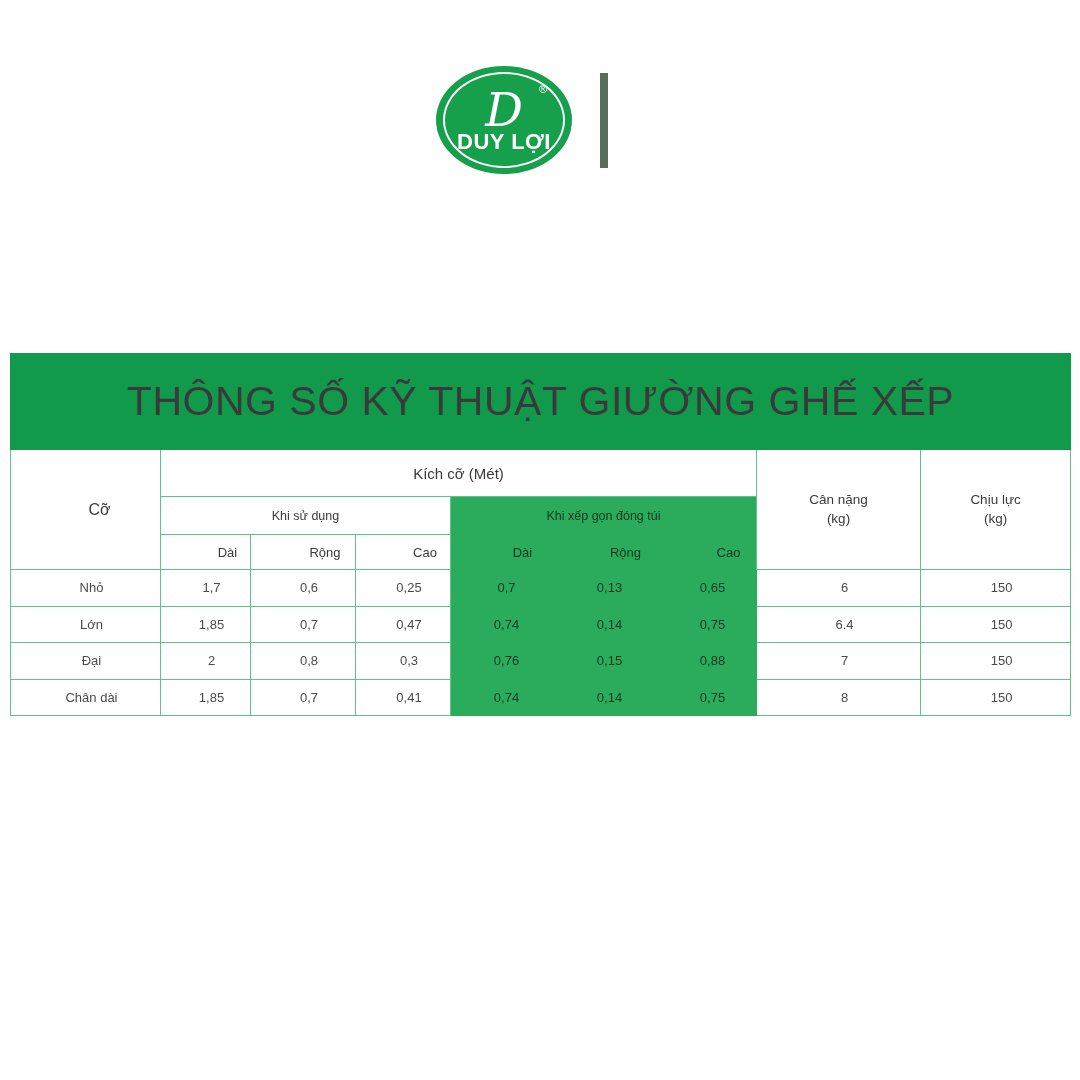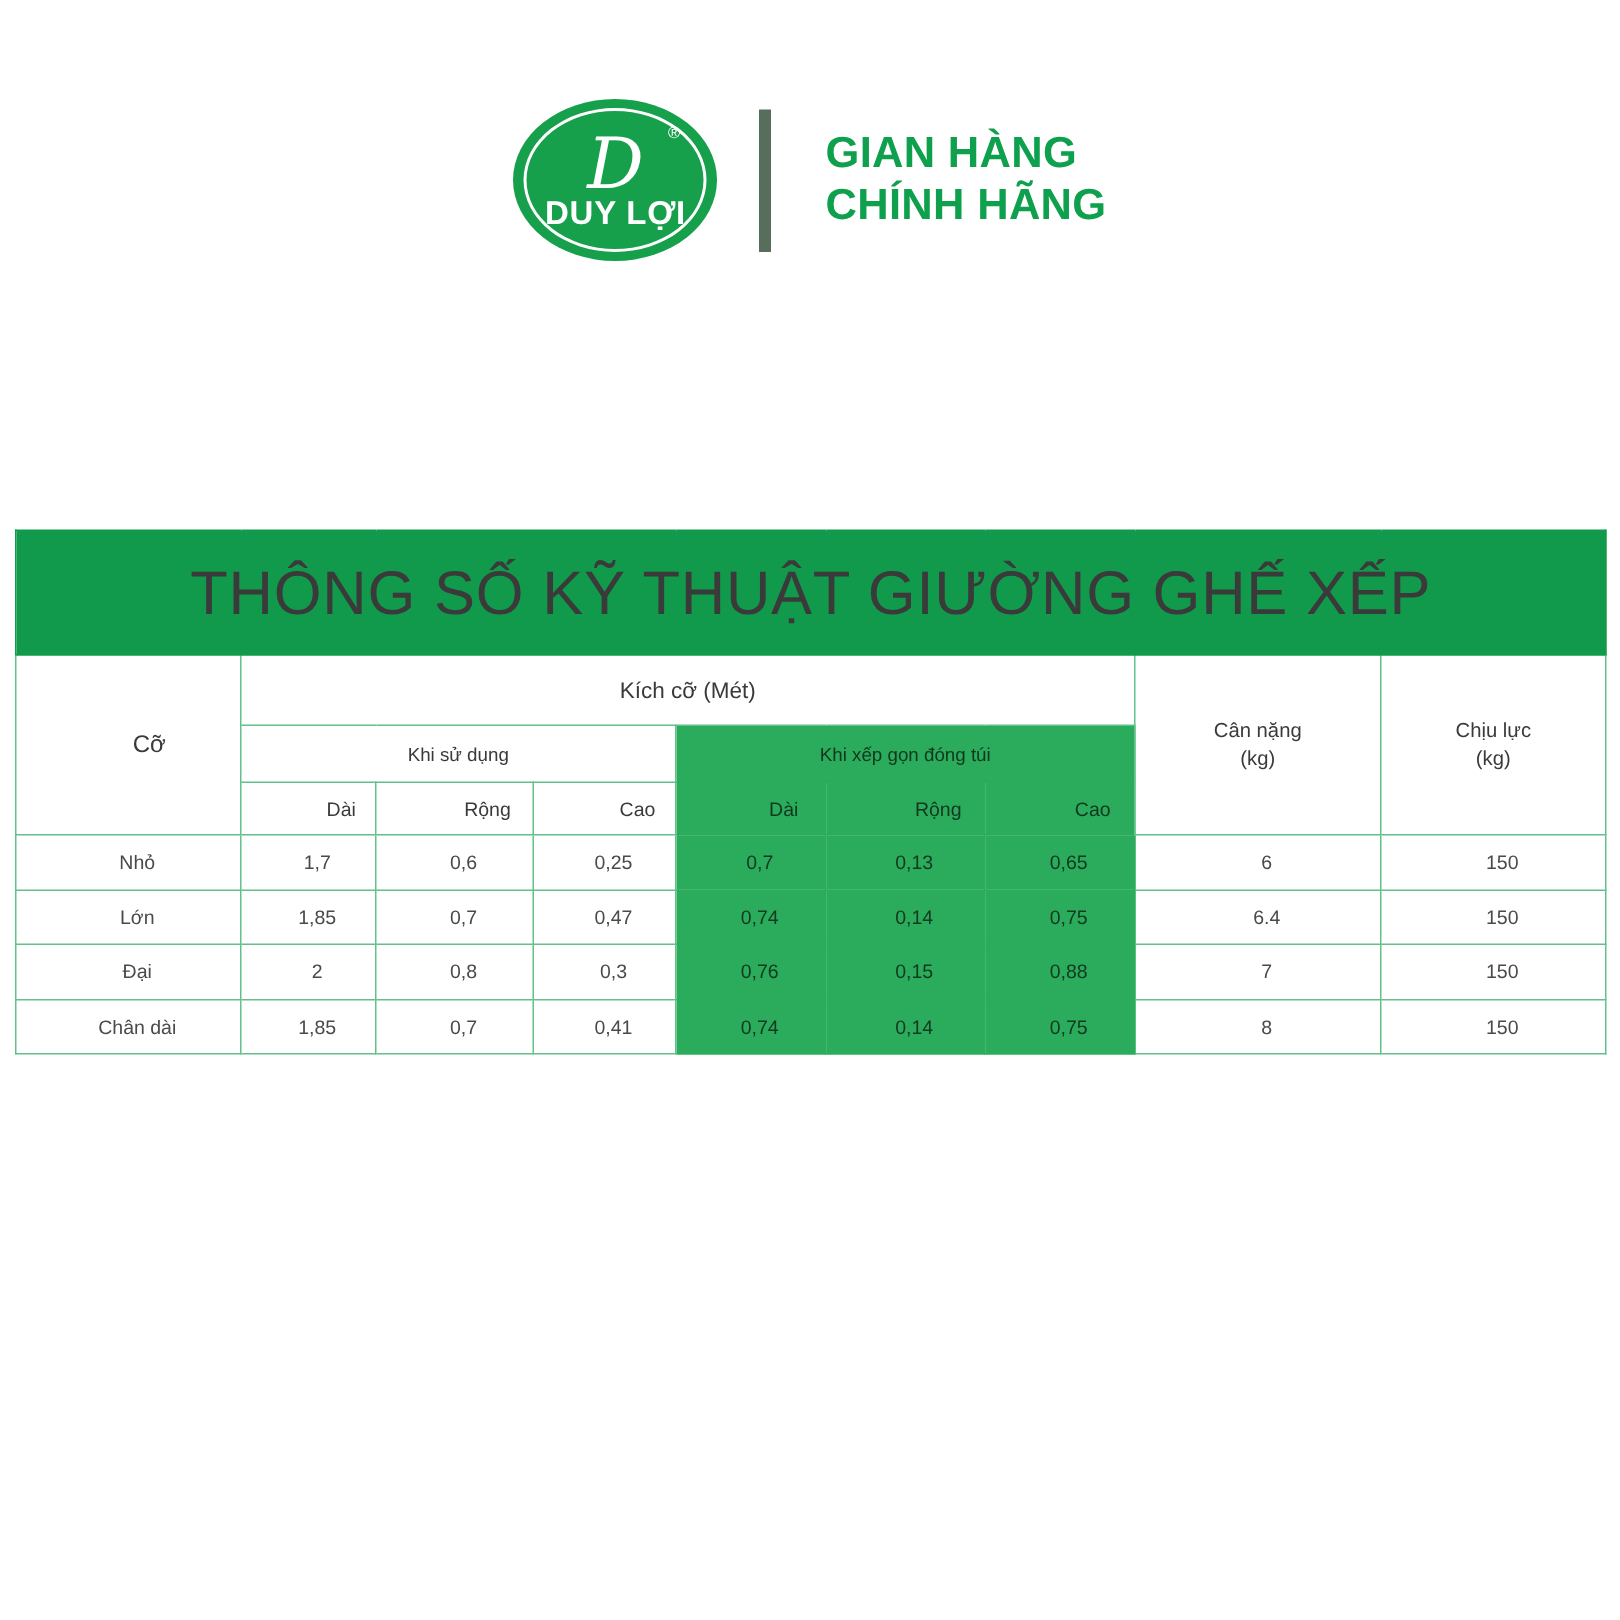--- a/index.html
+++ b/index.html
@@ -99,21 +99,21 @@
     text-align: center;
     vertical-align: middle;
     font-weight: 400;
     color: #3A3A3A;
   }
 
   .title-cell {
     background: #119A4B;
     border: 1px solid #119A4B !important;
     color: #ffffff;
-    height: 83px;
+    height: 96px;
     font-size: 41px;
     font-weight: 400;
     letter-spacing: 0.5px;
   }
 
   .h-co {
     font-size: 16px;
     font-weight: 700;
     color: #1E1E1E;
     padding-left: 28px;
@@ -167,24 +167,20 @@
 
     <div class="logo-oval">
       <div class="logo-ring"></div>
       <div class="logo-d">D</div>
       <div class="logo-reg">®</div>
       <div class="logo-name">DUY LỢI</div>
     </div>
 
     <div class="divider-bar"></div>
 
-    <div class="brand-text">
-      <div>GIAN HÀNG</div>
-      <div>CHÍNH HÃNG</div>
-    </div>
 
   </div>
 </div>
 
 <table class="spec-table">
   <colgroup>
     <col style="width:150px">
     <col style="width:90px">
     <col style="width:105px">
     <col style="width:95px">

